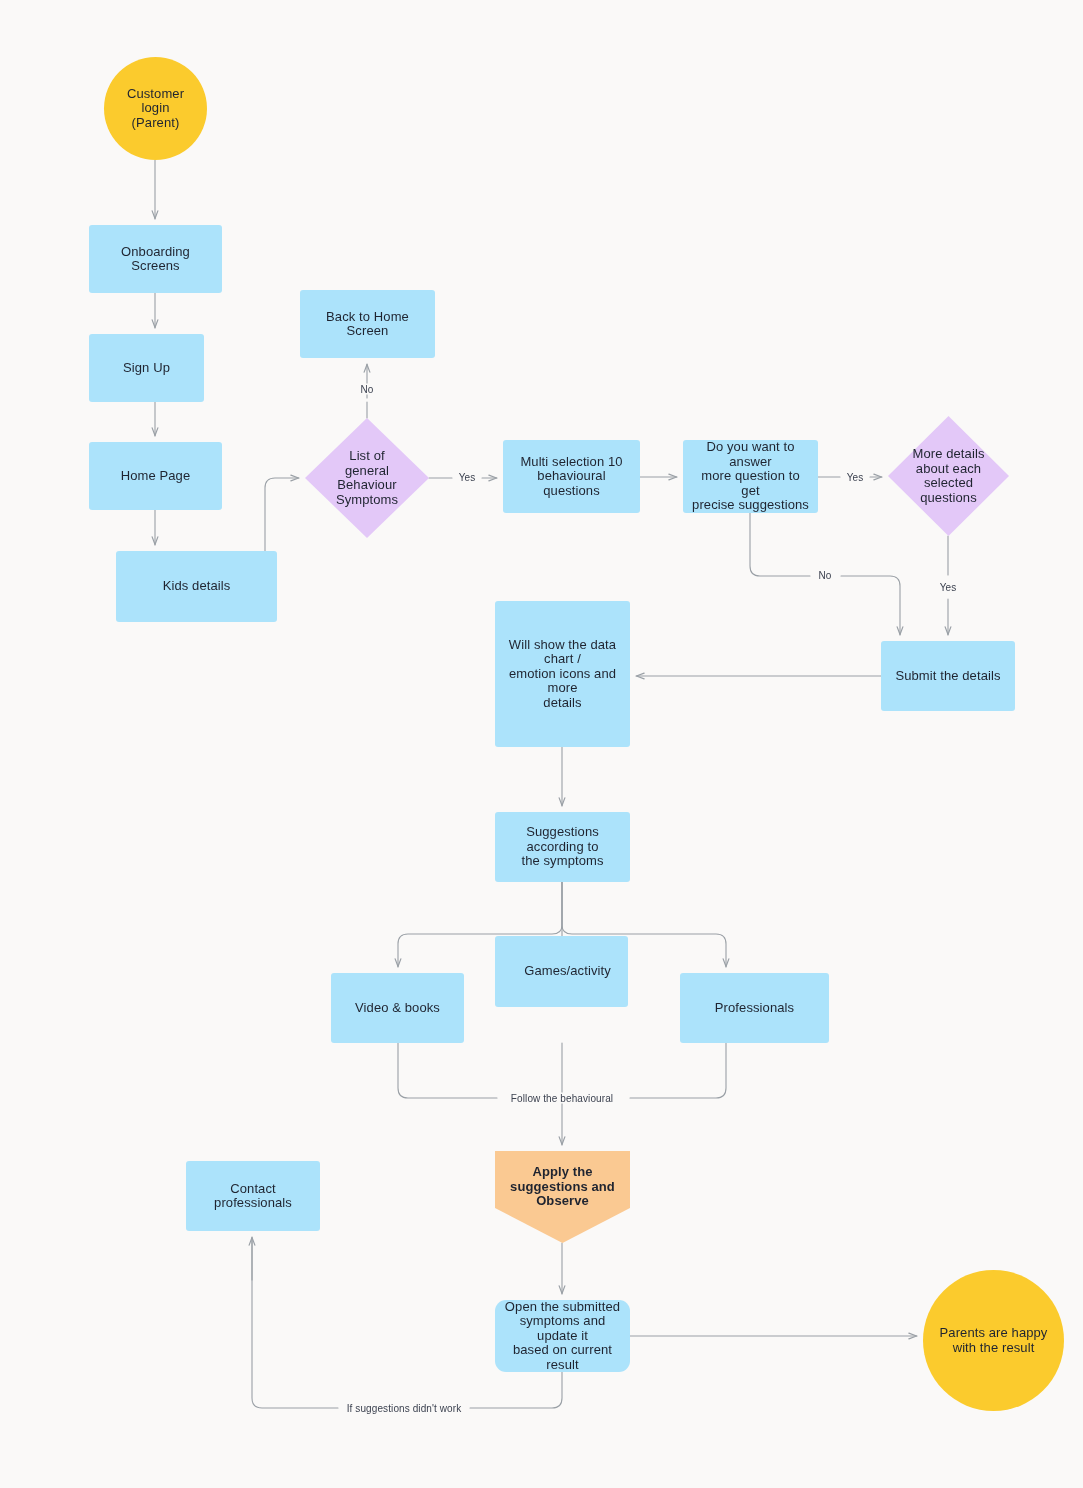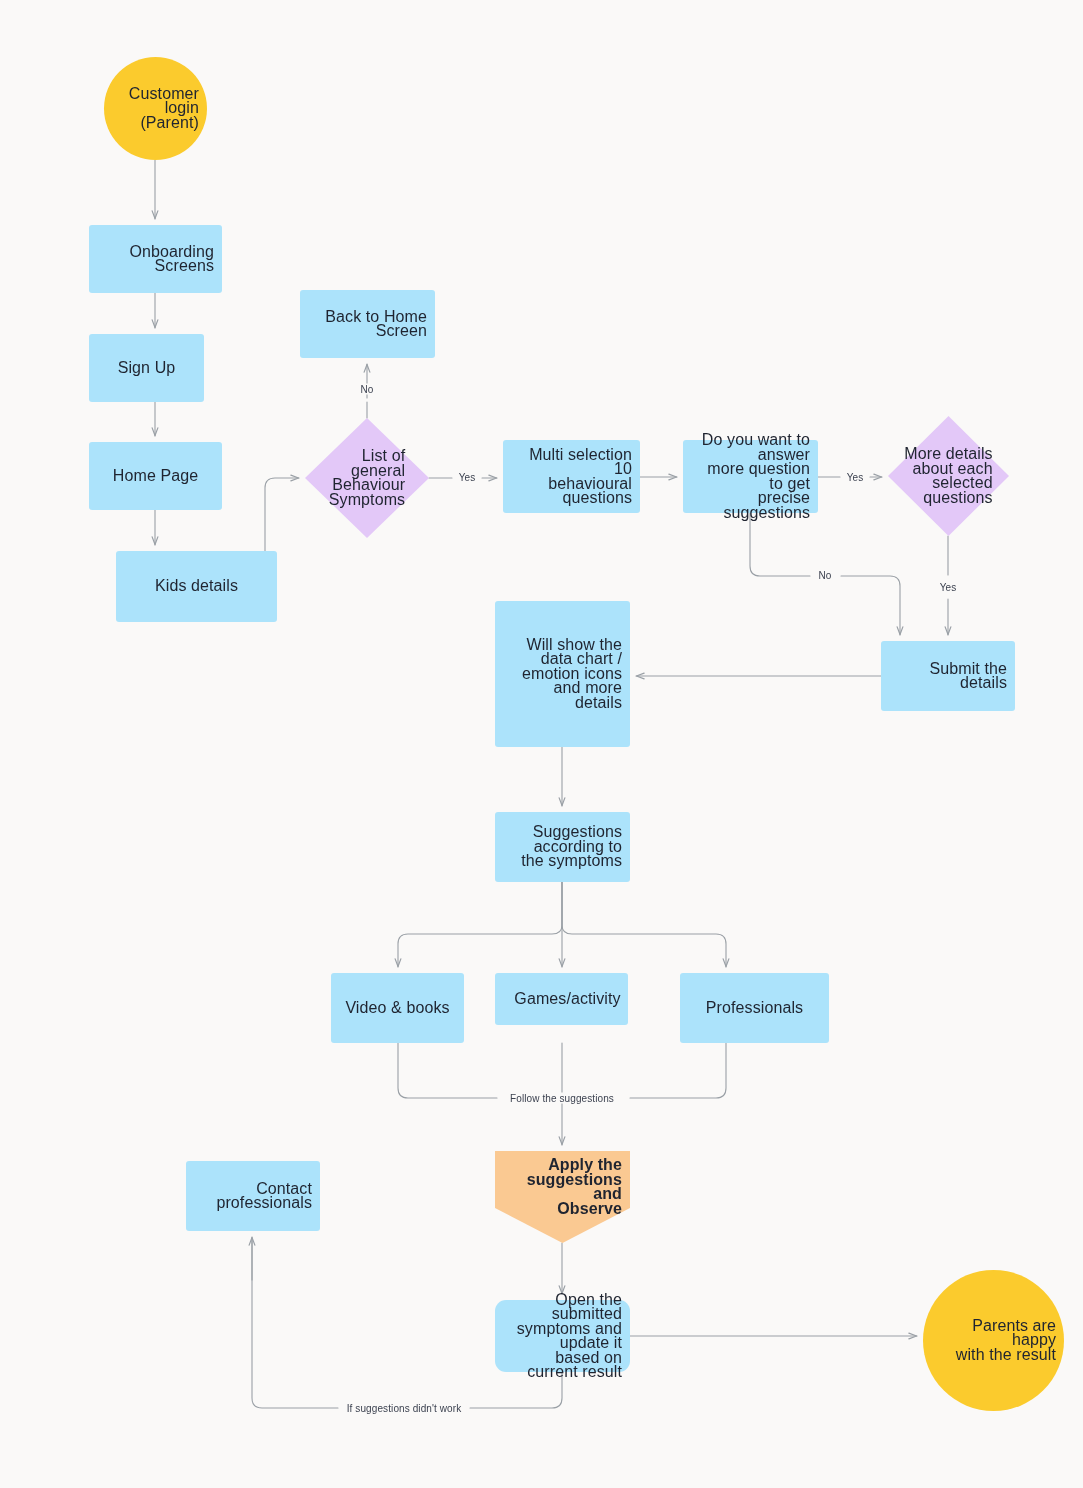--- a/index.html
+++ b/index.html
@@ -27,23 +27,23 @@
     width: 1083px;
     height: 1488px;
     pointer-events: none;
   }
   .node {
     position: absolute;
     box-sizing: border-box;
     display: flex;
     align-items: center;
     justify-content: center;
-    text-align: right;
+    text-align: center;
     color: #1f2430;
-    font-size: 16px;
+    font-size: 13px;
     line-height: 14.5px;
     letter-spacing: 0.1px;
     padding: 4px 8px;
   }
   .node.rect {
     background: #ace3fb;
     border-radius: 3px;
   }
   .node.circle {
     background: #fbcb2d;
@@ -208,21 +208,21 @@
   </div>
 
   <div class="node rect" style="left:495px; top:812px; width:135px; height:70px;">
     <span>Suggestions according to<br>the symptoms</span>
   </div>
 
   <div class="node rect" style="left:331px; top:973px; width:133px; height:70px;">
     <span>Video &amp; books</span>
   </div>
 
-  <div class="node rect" style="left:495px; top:973px; width:133px; height:52px;padding-left:20px;">
+  <div class="node rect" style="left:495px; top:936px; width:133px; height:71px;padding-left:20px;">
     <span>Games/activity</span>
   </div>
 
   <div class="node rect" style="left:680px; top:973px; width:149px; height:70px;">
     <span>Professionals</span>
   </div>
 
   <div class="node banner" style="left:495px; top:1151px; width:135px; height:92px;">
     <span class="banner-shape"></span>
     <span class="banner-label">Apply the suggestions and<br>Observe</span>
@@ -238,16 +238,16 @@
 
   <div class="node circle" style="left:923px; top:1270px; width:141px; height:141px;">
     <span>Parents are happy<br>with the result</span>
   </div>
 
   <div class="edge-label" style="left:367px; top:389px; transform:translate(-50%,-50%);">No</div>
   <div class="edge-label" style="left:467px; top:477px; transform:translate(-50%,-50%);">Yes</div>
   <div class="edge-label" style="left:855px; top:477px; transform:translate(-50%,-50%);">Yes</div>
   <div class="edge-label" style="left:825px; top:575px; transform:translate(-50%,-50%);">No</div>
   <div class="edge-label" style="left:948px; top:587px; transform:translate(-50%,-50%);">Yes</div>
-  <div class="edge-label" style="left:562px; top:1098px; transform:translate(-50%,-50%);">Follow the suggestions</div>
+  <div class="edge-label" style="left:562px; top:1098px; transform:translate(-50%,-50%);">Follow the behavioural</div>
   <div class="edge-label" style="left:404px; top:1408px; transform:translate(-50%,-50%);">If suggestions didn't work</div>
 
 </div>
 
 </body></html>

